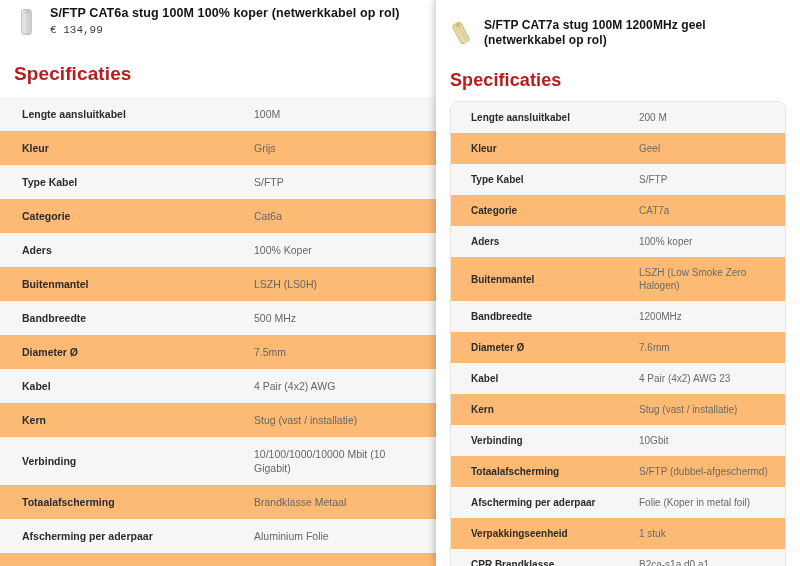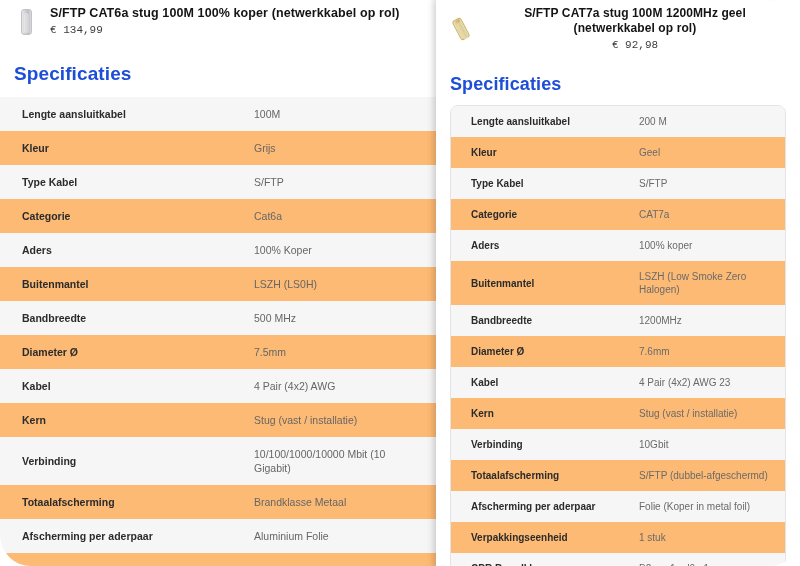--- a/index.html
+++ b/index.html
@@ -10,21 +10,20 @@
     height: 566px;
     overflow: hidden;
     font-family: "Liberation Sans", sans-serif;
   }
   .page {
     position: relative;
     width: 800px;
     height: 566px;
     background: #ffffff;
     overflow: hidden;
-    border-radius: 31px;
   }
 
   
   .panel-left {
     position: absolute;
     left: 0;
     top: 0;
     width: 436px;
     height: 566px;
     background: #ffffff;
@@ -82,21 +81,21 @@
     font-size: 11px;
     color: #3c3c3c;
     margin-top: 3px;
     line-height: 13px;
     font-family: Liberation Mono, monospace;
   }
 
   .section-title {
     font-size: 19px;
     font-weight: bold;
-    color: #1d4ed8;
+    color: #b91c1c;
     padding: 16px 14px 12px 14px;
     letter-spacing: 0.1px;
   }
 
   .spec-table {
     width: 100%;
     border-collapse: collapse;
     table-layout: fixed;
   }
   .spec-table tr { background: #fdba74; }
@@ -124,21 +123,21 @@
   .panel-right {
     position: absolute;
     left: 436px;
     top: 0;
     width: 364px;
     height: 566px;
     background: #ffffff;
     box-shadow: -3px 0 8px rgba(0,0,0,0.10);
     overflow: hidden;
   }
-  .panel-right .prod-header { padding: 6px 14px 8px 12px; text-align: center; }
+  .panel-right .prod-header { padding: 18px 14px 8px 12px; }
   .panel-right .prod-title { font-size: 12px; white-space: normal; }
   .panel-right .prod-thumb .coil {
     background: linear-gradient(90deg,#f0e4b8 0%, #d9c47a 40%, #c9b368 70%, #efe3b4 100%);
     border: 1px solid #c9b468;
     width: 10px;
     height: 22px;
     top: 4px;
     left: 8px;
     transform: rotate(-28deg);
   }
@@ -262,21 +261,20 @@
   <div class="panel-divider"></div>
 
   <div class="panel-right">
 
     <div class="prod-header">
       <div class="prod-thumb">
         <div class="coil"></div>
       </div>
       <div class="prod-text">
         <div class="prod-title">S/FTP CAT7a stug 100M 1200MHz geel (netwerkkabel op rol)</div>
-        <div class="prod-price">€ 92,98</div>
       </div>
     </div>
 
     <div class="section-title">Specificaties</div>
 
     <div class="card">
       <table class="spec-table">
         <tbody id="right-spec-body">
             <tr class="alt">
               <td class="k">Lengte aansluitkabel</td>

